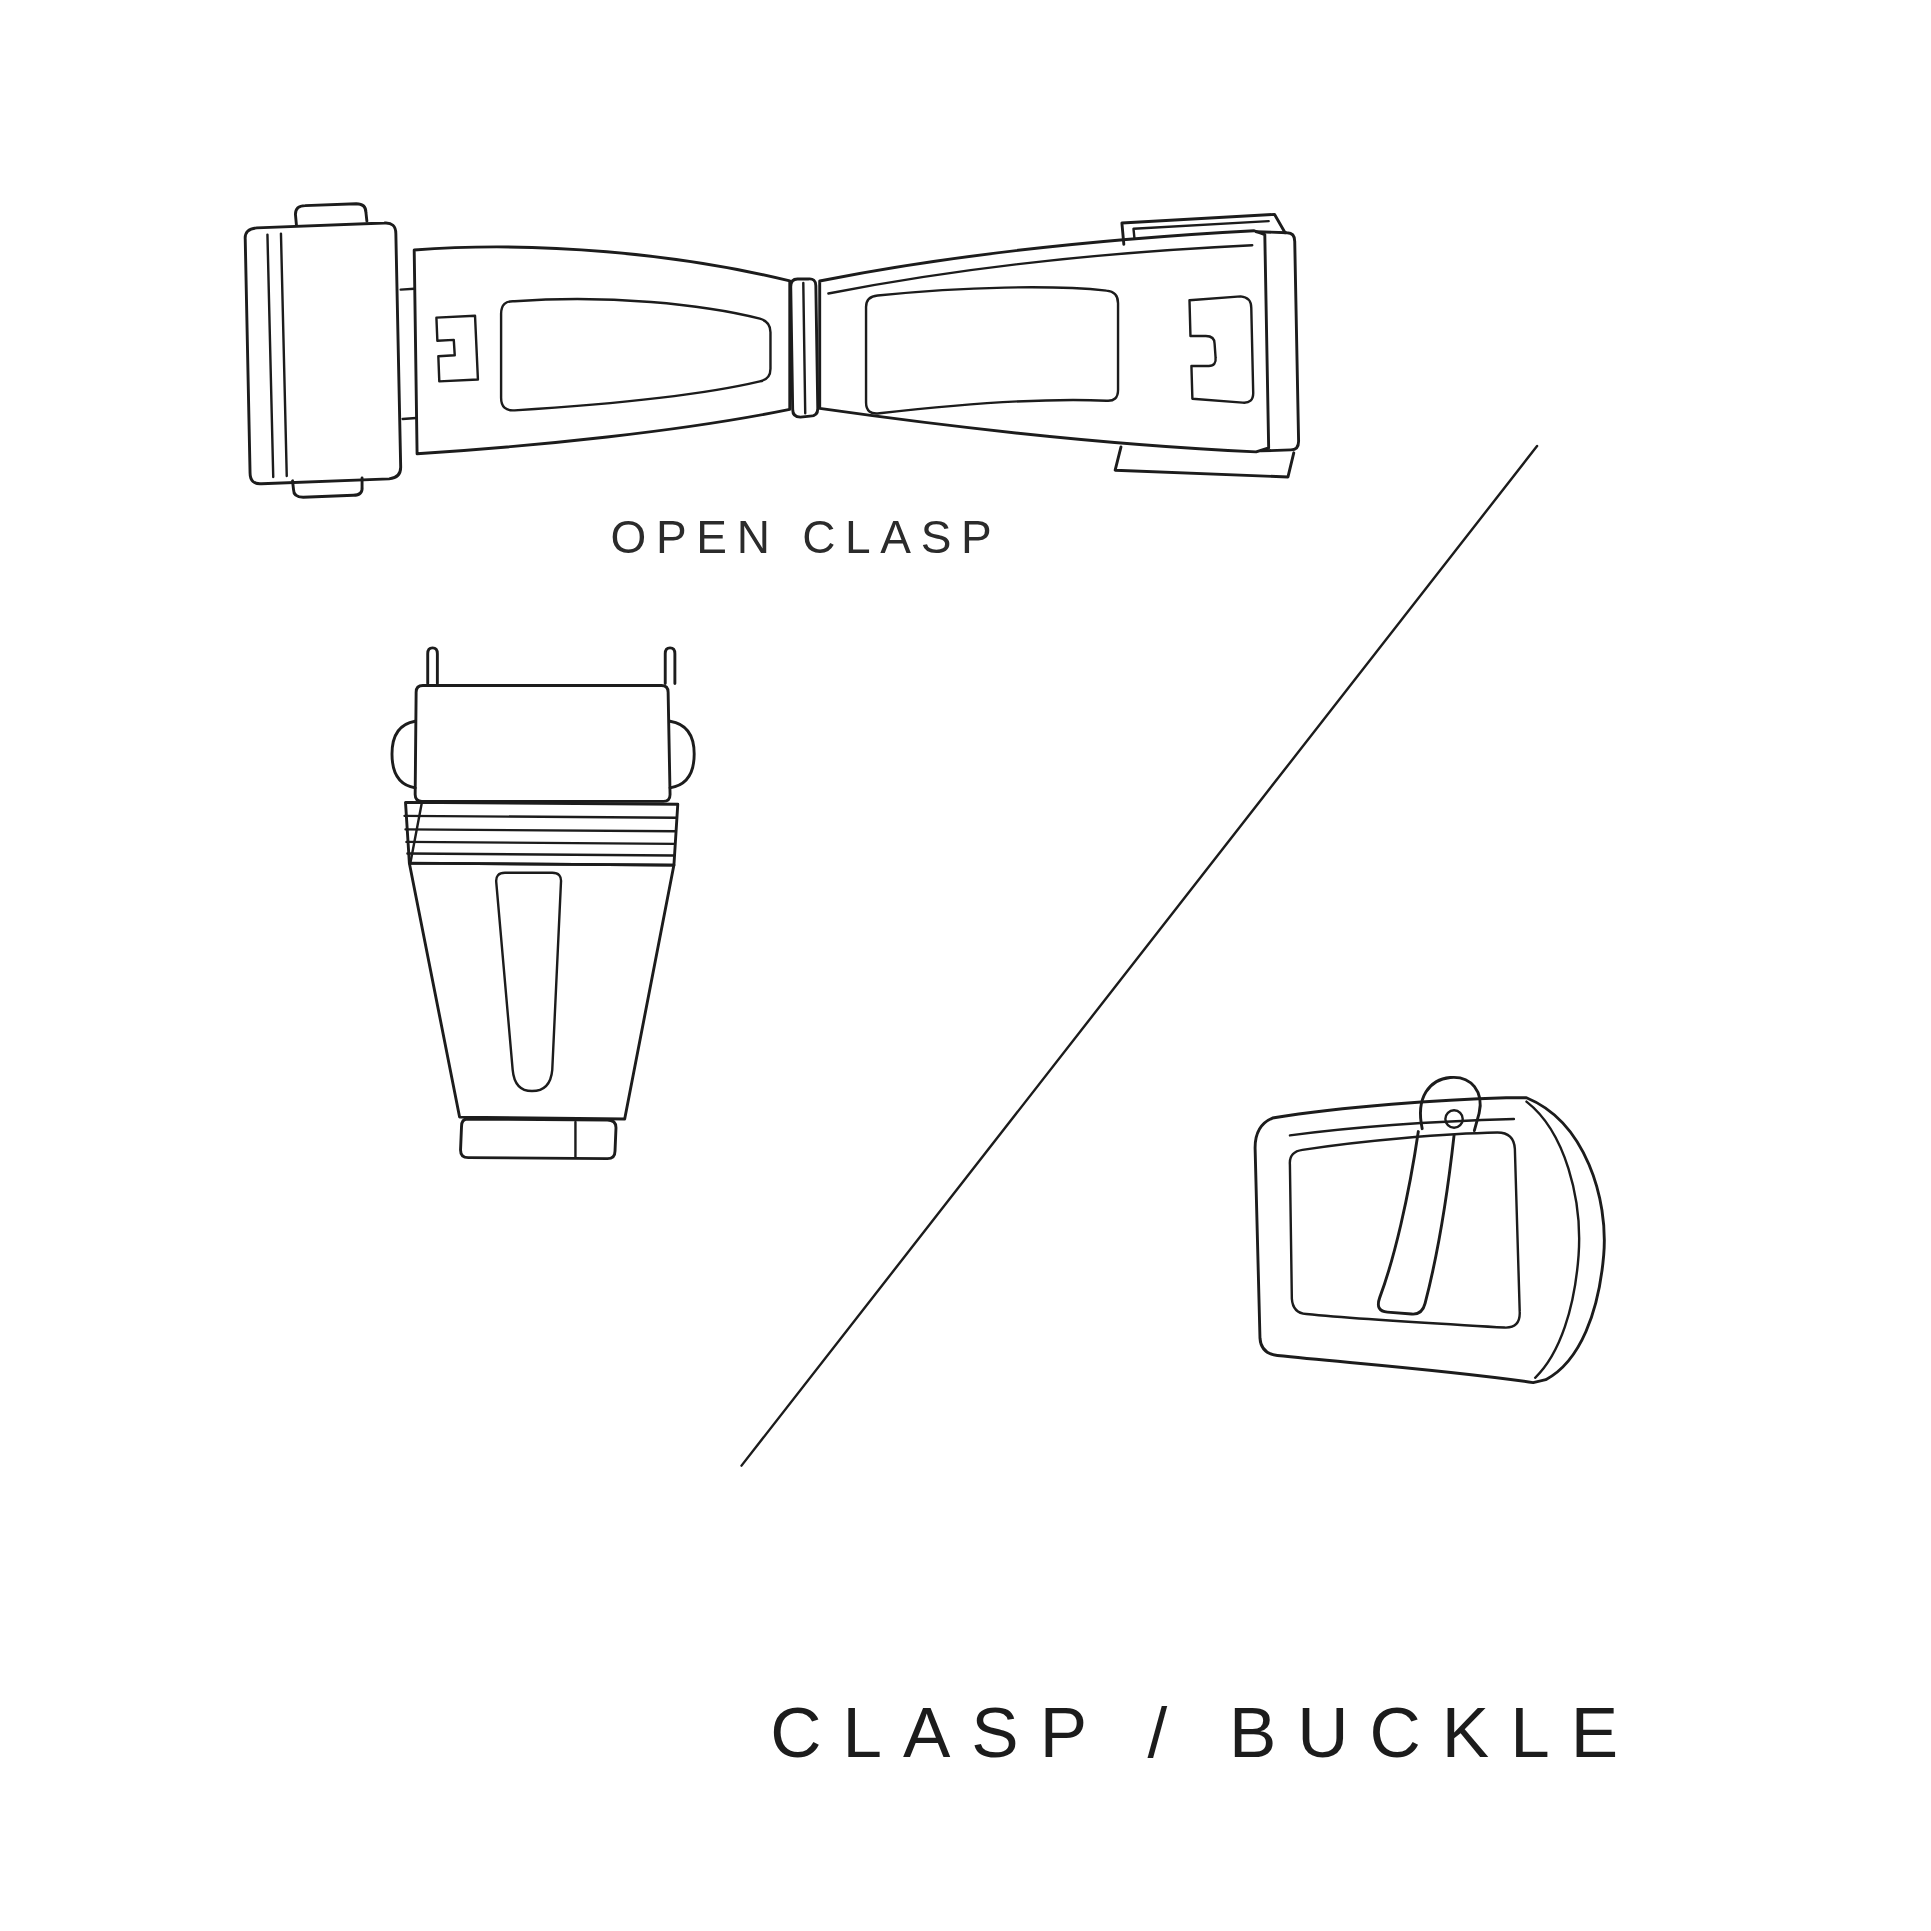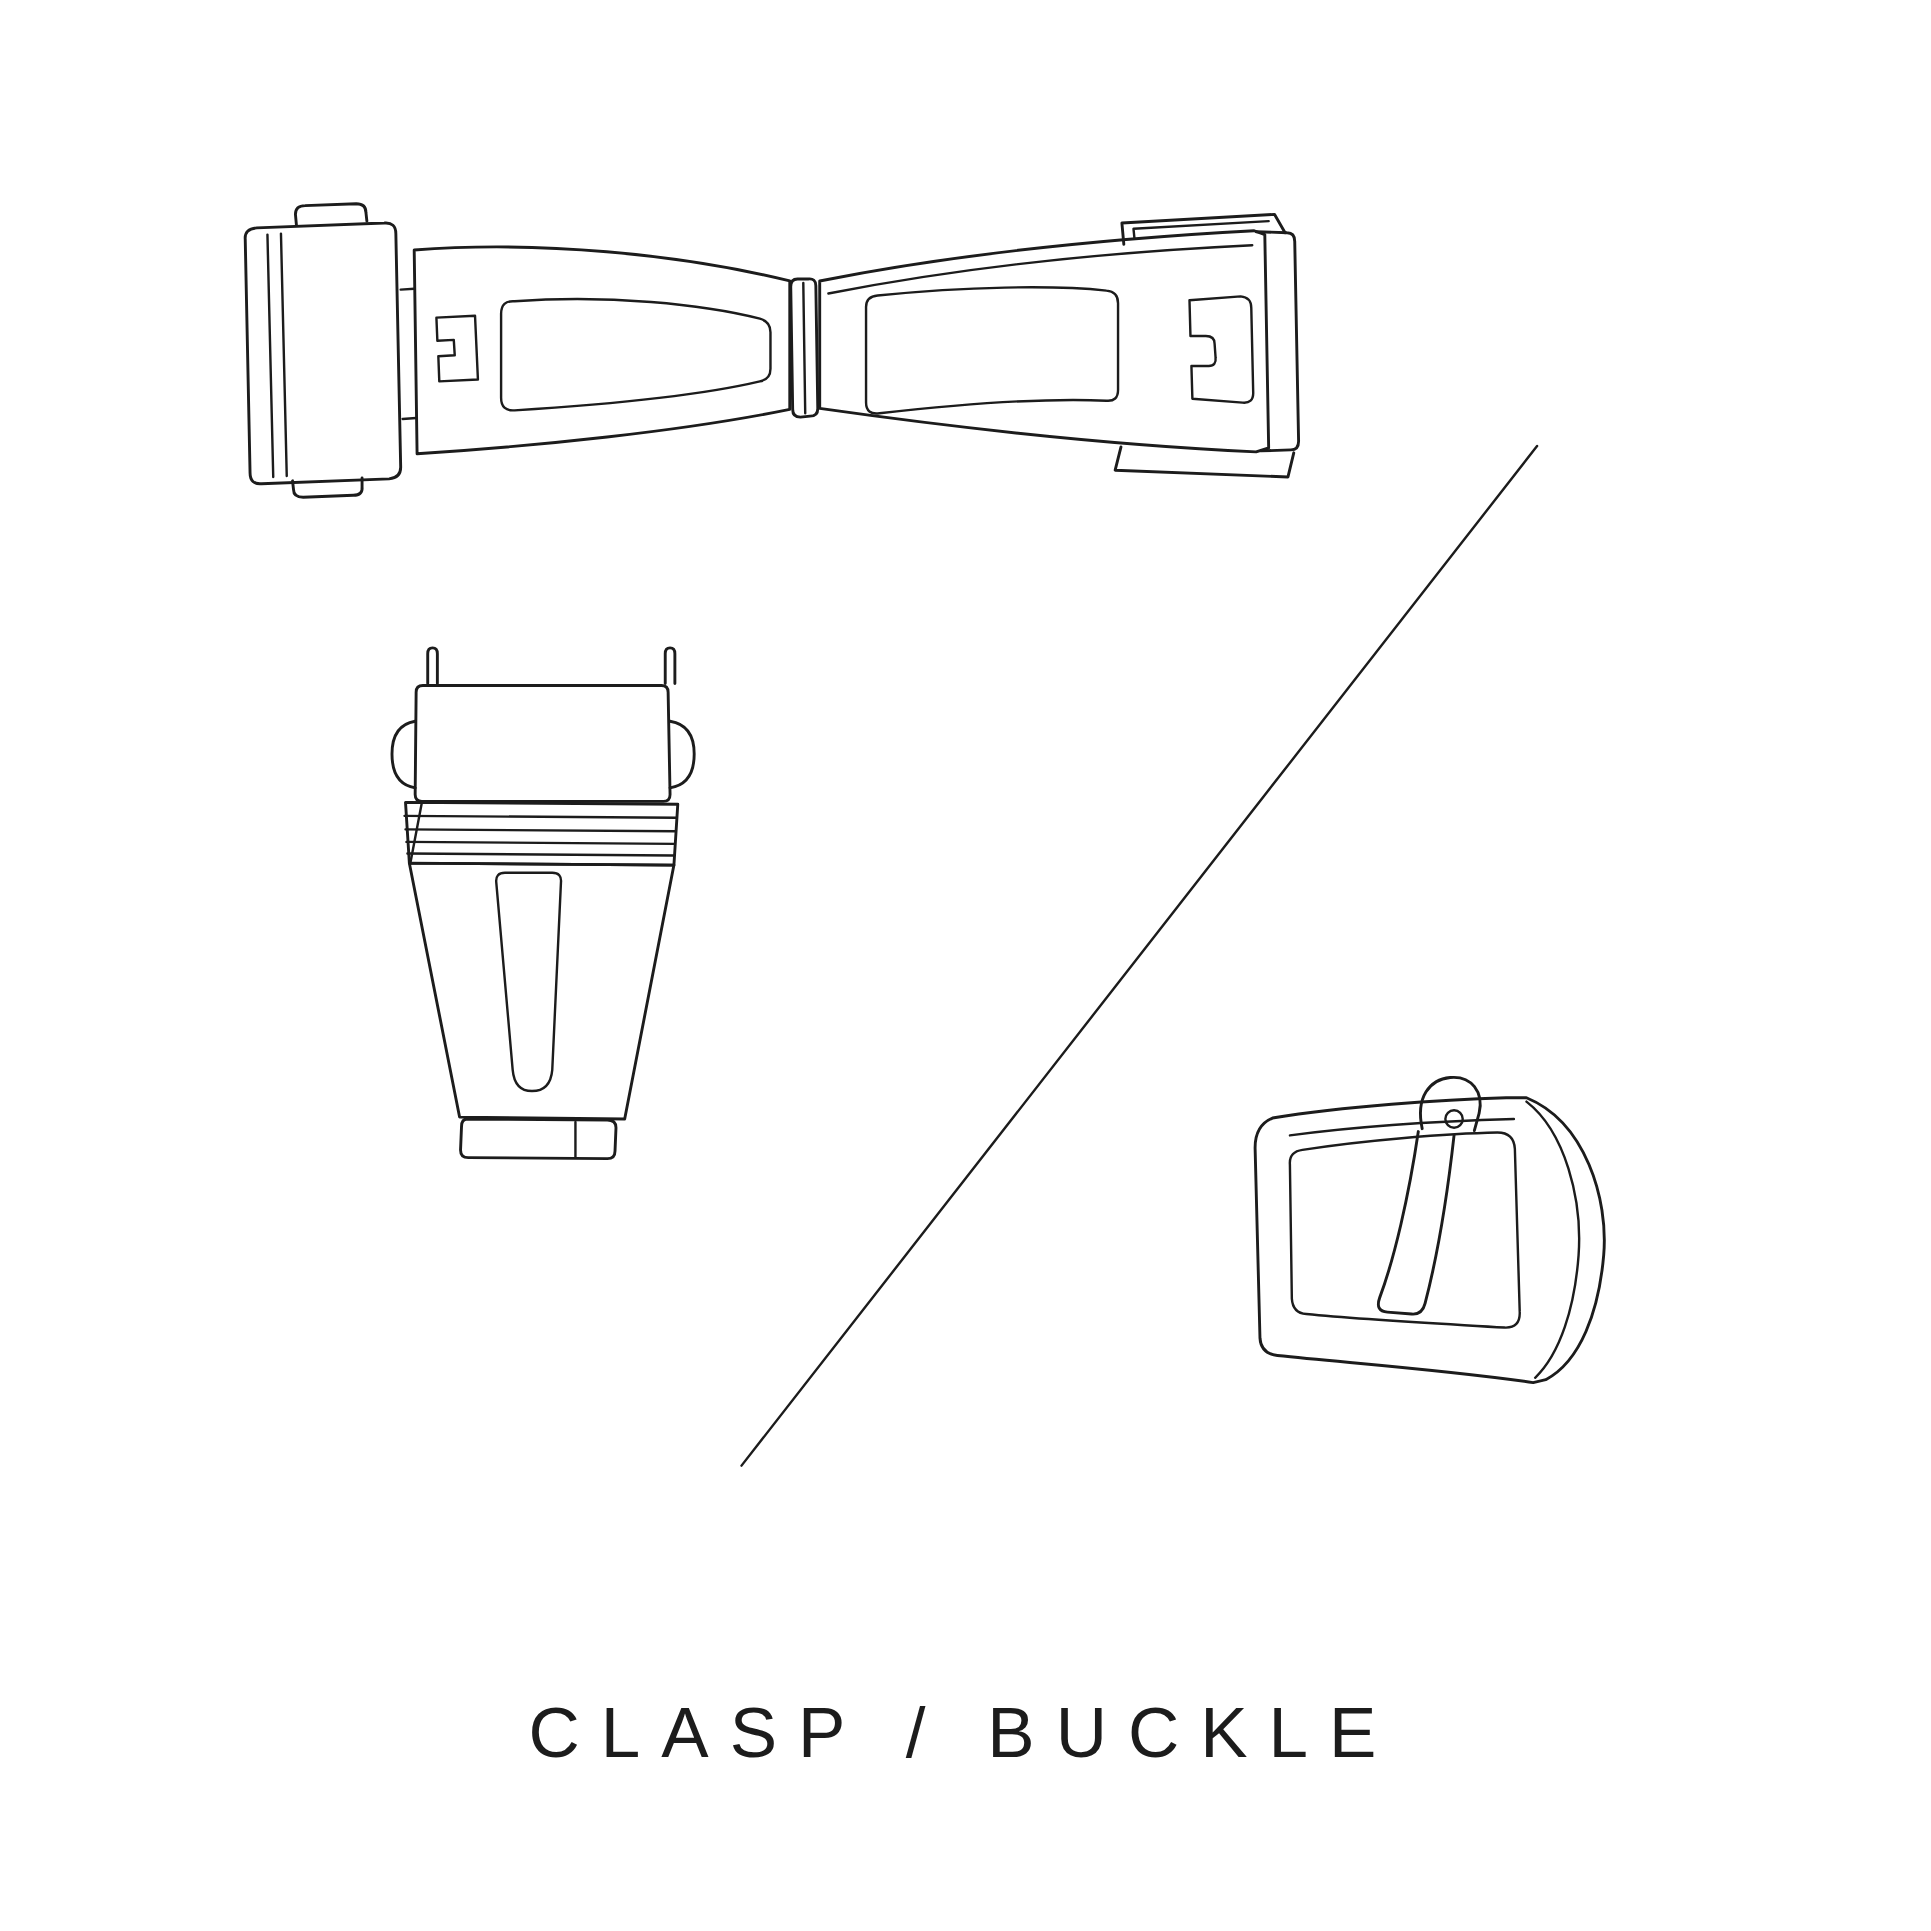--- a/index.html
+++ b/index.html
@@ -52,21 +52,21 @@
   .label.closed {
     left: 240px;
     top: 1232px;
     width: 579px;
   }
   .title {
     position: absolute;
     left: 287px;
     top: 1692px;
     width: 1352px;
-    text-align: center;
+    text-align: right;
     color: var(--ink, #1c1c1c);
     font-size: 71px;
     letter-spacing: 21px;
     font-weight: 500;
     white-space: nowrap;
   }
 </style>
 </head>
 <body>
 
@@ -153,16 +153,17 @@
       </g>
 
       <g>
         <path d="M 1473 1169 C 1466 1136 1481 1118 1502 1116 C 1524 1114 1537 1131 1532 1153 L 1527 1171"></path>
         <circle class="thin" cx="1506" cy="1159" r="9"></circle>
         <path d="M 1469 1172 C 1459 1240 1444 1304 1429 1344 Q 1424 1358 1437 1359 L 1462 1361 Q 1473 1362 1476 1350 C 1489 1300 1500 1230 1506 1176"></path>
       </g>
     </g>
   </svg>
 
+  <div class="label open-clasp">OPEN CLASP</div>
   <div class="title">CLASP / BUCKLE</div>
 
 </div>
 
 
 </body></html>

